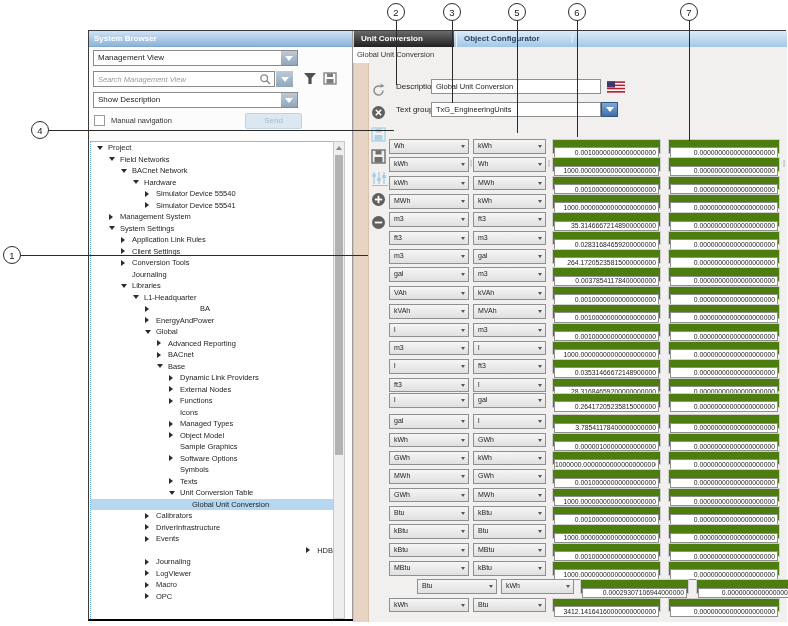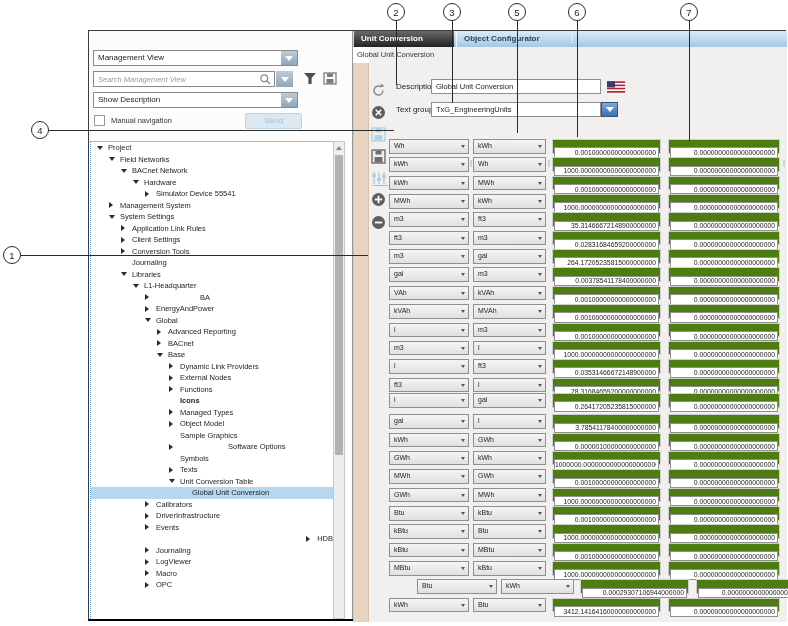--- a/index.html
+++ b/index.html
@@ -90,20 +90,23 @@
 
   svg { display:block; }
 </style>
 </head>
 <body>
 
 <div class="page">
   <div class="app">
 
     <div class="sb">
+      <div class="sb-header">
+        <span>System Browser</span>
+      </div>
 
       <div class="combo" style="top:19px;">
         <span>Management View</span>
         <span class="combo-btn">
             <span class="tri-down-w"></span>
           </span>
       </div>
 
       <div class="search-box">
         <input class="search-input" placeholder="Search Management View" style="">
@@ -155,20 +158,24 @@
           <div class="tree-row" style="padding-left: 30px;">
             <span class="tri expanded"></span>
             <span class="tree-label">BACnet Network</span>
           </div>
           <div class="tree-row" style="padding-left: 42px;">
             <span class="tri expanded"></span>
             <span class="tree-label">Hardware</span>
           </div>
           <div class="tree-row" style="padding-left: 54px;">
             <span class="tri collapsed"></span>
+            <span class="tree-label">Simulator Device 55540</span>
+          </div>
+          <div class="tree-row" style="padding-left: 54px;">
+            <span class="tri collapsed"></span>
             <span class="tree-label">Simulator Device 55541</span>
           </div>
           <div class="tree-row" style="padding-left: 18px;">
             <span class="tri collapsed"></span>
             <span class="tree-label">Management System</span>
           </div>
           <div class="tree-row" style="padding-left: 18px;">
             <span class="tri expanded"></span>
             <span class="tree-label">System Settings</span>
           </div>
@@ -225,37 +232,37 @@
             <span class="tree-label">Dynamic Link Providers</span>
           </div>
           <div class="tree-row" style="padding-left: 78px;">
             <span class="tri collapsed"></span>
             <span class="tree-label">External Nodes</span>
           </div>
           <div class="tree-row" style="padding-left: 78px;">
             <span class="tri collapsed"></span>
             <span class="tree-label">Functions</span>
           </div>
-          <div class="tree-row" style="padding-left: 78px; font-weight: bold;">
+          <div class="tree-row" style="padding-left: 78px;">
             <span class="tri leaf"></span>
             <span class="tree-label">Icons</span>
           </div>
           <div class="tree-row" style="padding-left: 78px;">
             <span class="tri collapsed"></span>
             <span class="tree-label">Managed Types</span>
           </div>
           <div class="tree-row" style="padding-left: 78px;">
             <span class="tri collapsed"></span>
             <span class="tree-label">Object Model</span>
           </div>
           <div class="tree-row" style="padding-left: 78px;">
             <span class="tri leaf"></span>
             <span class="tree-label">Sample Graphics</span>
           </div>
-          <div class="tree-row" style="padding-left: 78px; gap: 48px;">
+          <div class="tree-row" style="padding-left: 78px;">
             <span class="tri collapsed"></span>
             <span class="tree-label">Software Options</span>
           </div>
           <div class="tree-row" style="padding-left: 78px;">
             <span class="tri leaf"></span>
             <span class="tree-label">Symbols</span>
           </div>
           <div class="tree-row" style="padding-left: 78px;">
             <span class="tri collapsed"></span>
             <span class="tree-label">Texts</span>

